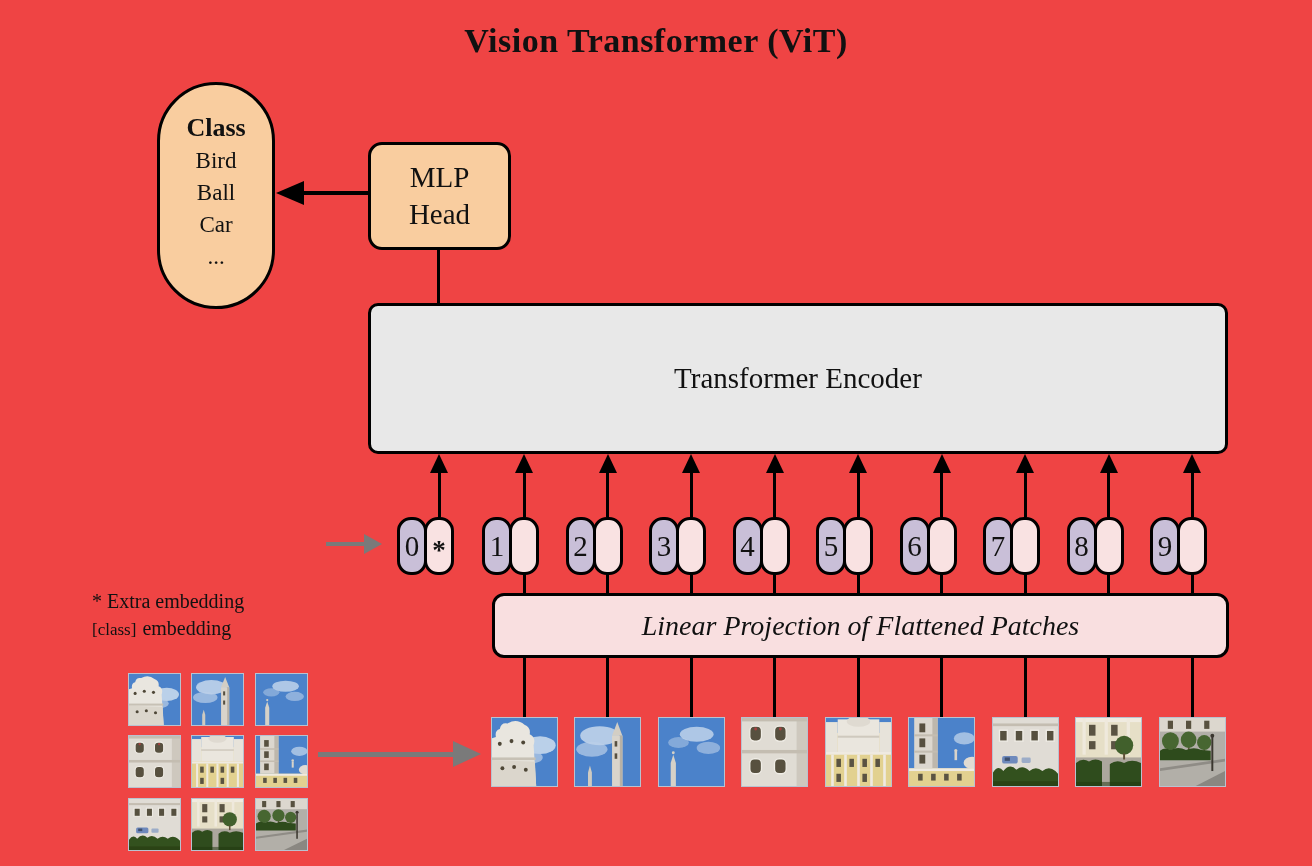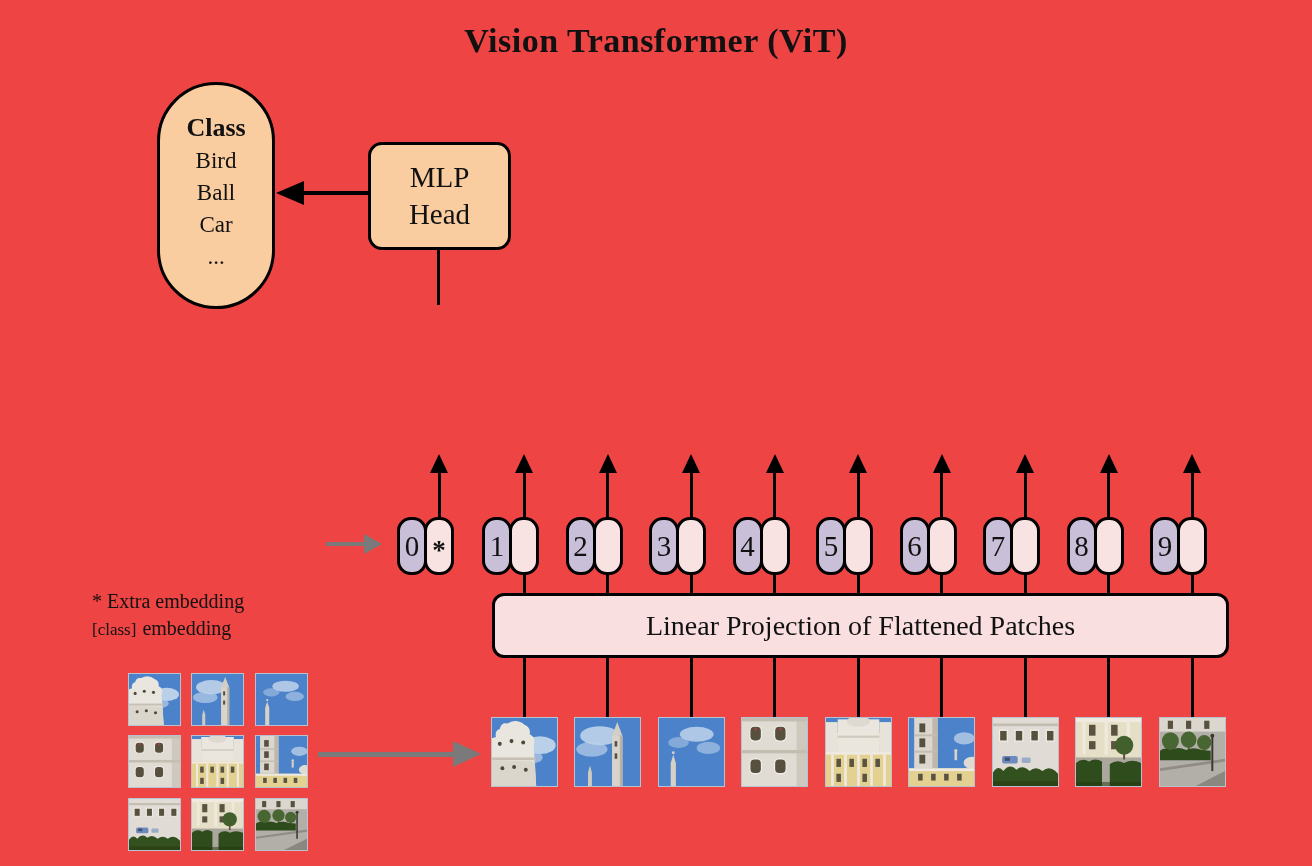--- a/index.html
+++ b/index.html
@@ -28,21 +28,21 @@
     font-size:29px; line-height:37px;}
 
   
   .encoder-box{left:368px; top:303px; width:860px; height:151px;
     background:var(--gray-box); border:3px solid var(--outline); border-radius:10px;
     display:flex; align-items:center; justify-content:center; font-size:29px;}
 
   
   .proj-box{left:492px; top:593px; width:737px; height:65px;
     background:var(--pink-box); border:3px solid var(--outline); border-radius:12px;
-    display:flex; align-items:center; justify-content:center; font-size:28px;}
+    display:flex; align-items:center; justify-content:center; font-size:28px;font-style:italic;}
 
   
   .embed-label{left:48px; top:513px; width:320px; text-align:center;
     font-size:22px; font-weight:700; line-height:28px;}
   .note{left:92px; top:588px; font-size:20px; line-height:27px;}
   .note code{font-family:Liberation Serif, serif; font-size:17px;}
   .note .rest{margin-left:6px;}
 
   
   .vline{width:3px; background:var(--outline);}
@@ -228,20 +228,23 @@
   <div class="abs mlp-box">
     <div>MLP</div>
     <div>Head</div>
   </div>
 
   <div class="abs hline" style="left:303px; top:191px; width:66px;"></div>
   <div class="abs head-left" style="left:276px; top:181px;"></div>
 
   <div class="abs vline" style="left:437px; top:249px; height:56px;"></div>
 
+  <div class="abs encoder-box">
+    <span>Transformer Encoder</span>
+  </div>
 
 
   <div class="abs gshaft" style="left:326px; top:542px; width:38px; height:4px;"></div>
   <div class="abs ghead-right" style="left:364px; top:534px;"></div>
 
   <div class="abs note">
     <div>* Extra embedding</div>
     <div>
       <code>[class]</code><span class="rest">embedding</span>
     </div>

